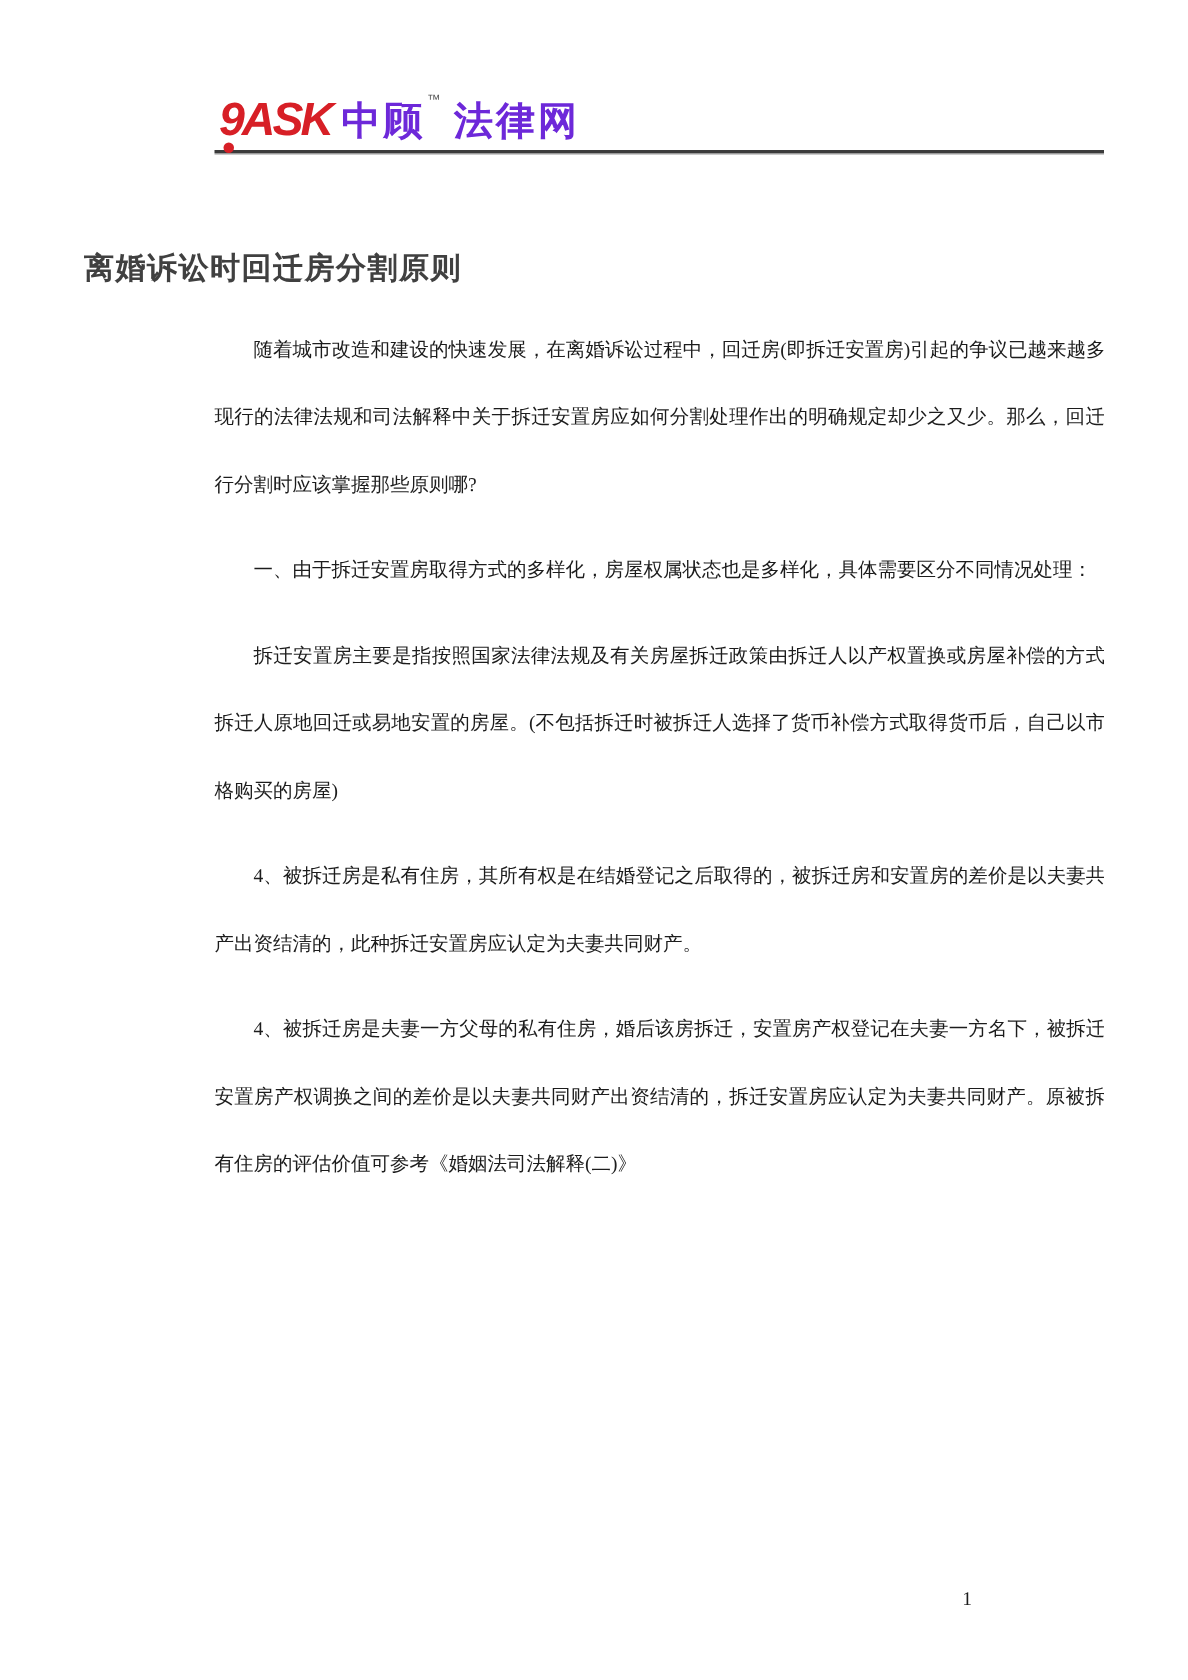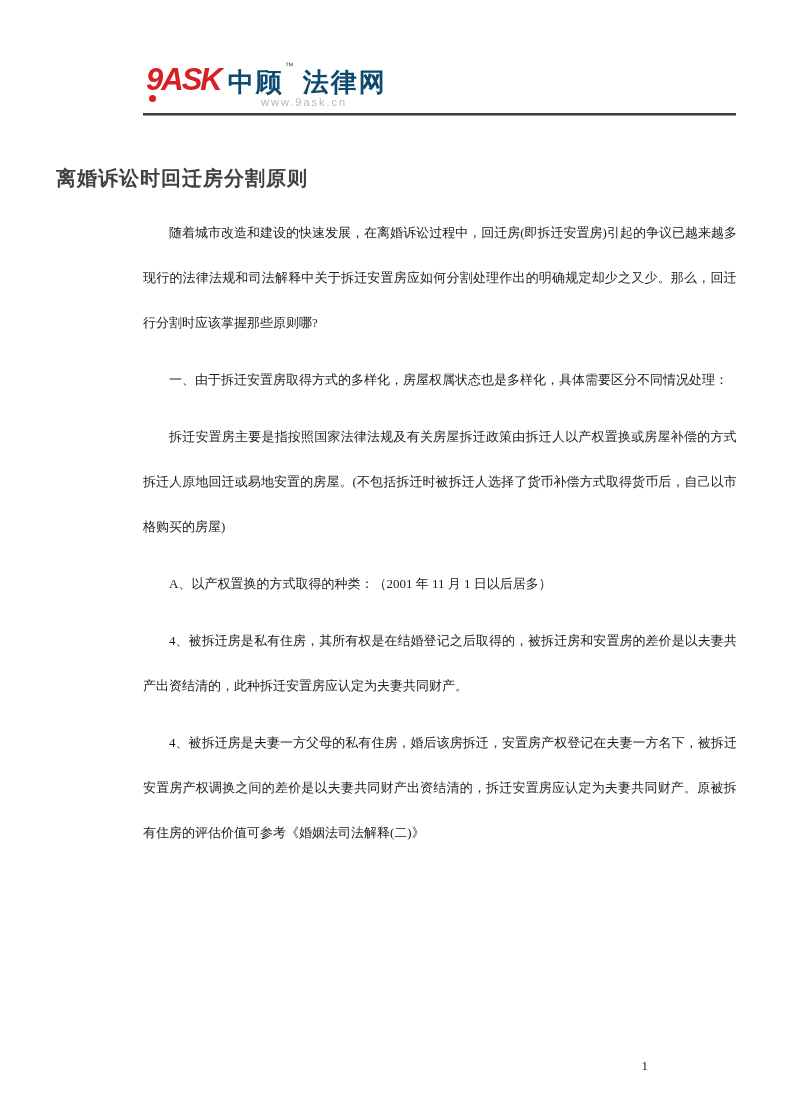--- a/index.html
+++ b/index.html
@@ -41,24 +41,24 @@
     content: "";
     position: absolute;
     left: 6px;
     bottom: -7px;
     width: 7px;
     height: 7px;
     border-radius: 50%;
     background: #d71f26;
   }
   .logo-cn {
-    font-family: Liberation Sans, sans-serif;
+    font-family: Liberation Mono, monospace;
     font-weight: 900;
     font-size: 26px;
-    color: #0c4a6e;
+    color: #6d28d9;
     letter-spacing: 2px;
     margin-left: 7px;
   }
   .logo-tm {
     font-family: "Liberation Sans", sans-serif;
     font-size: 9px;
     color: #555;
     align-self: flex-start;
     margin: -2px 2px 0 1px;
   }
@@ -126,30 +126,28 @@
 
 <div class="page">
 
   <header class="doc-header">
     <div class="logo-row">
       <span class="logo-mark">9ASK</span>
       <span class="logo-cn">中顾</span>
       <span class="logo-tm">™</span>
       <span class="logo-cn">法律网</span>
     </div>
-    <div class="logo-url">www.9ask.cn</div>
     <div class="header-rule"></div>
   </header>
 
   <h1 class="doc-title">离婚诉讼时回迁房分割原则</h1>
 
   <main class="doc-body">
     <p>随着城市改造和建设的快速发展，在离婚诉讼过程中，回迁房(即拆迁安置房)引起的争议已越来越多，但现行的法律法规和司法解释中关于拆迁安置房应如何分割处理作出的明确规定却少之又少。那么，回迁房进行分割时应该掌握那些原则哪?</p>
     <p>一、由于拆迁安置房取得方式的多样化，房屋权属状态也是多样化，具体需要区分不同情况处理：</p>
     <p>拆迁安置房主要是指按照国家法律法规及有关房屋拆迁政策由拆迁人以产权置换或房屋补偿的方式为被拆迁人原地回迁或易地安置的房屋。(不包括拆迁时被拆迁人选择了货币补偿方式取得货币后，自己以市场价格购买的房屋)</p>
-    <p>A、以产权置换的方式取得的种类：（2001 年 11 月 1 日以后居多）</p>
     <p>4、被拆迁房是私有住房，其所有权是在结婚登记之后取得的，被拆迁房和安置房的差价是以夫妻共同财产出资结清的，此种拆迁安置房应认定为夫妻共同财产。</p>
     <p>4、被拆迁房是夫妻一方父母的私有住房，婚后该房拆迁，安置房产权登记在夫妻一方名下，被拆迁房与安置房产权调换之间的差价是以夫妻共同财产出资结清的，拆迁安置房应认定为夫妻共同财产。原被拆迁私有住房的评估价值可参考《婚姻法司法解释(二)》</p>
   </main>
 
   <div class="page-number">1</div>
 
 </div>
 
 </body></html>

